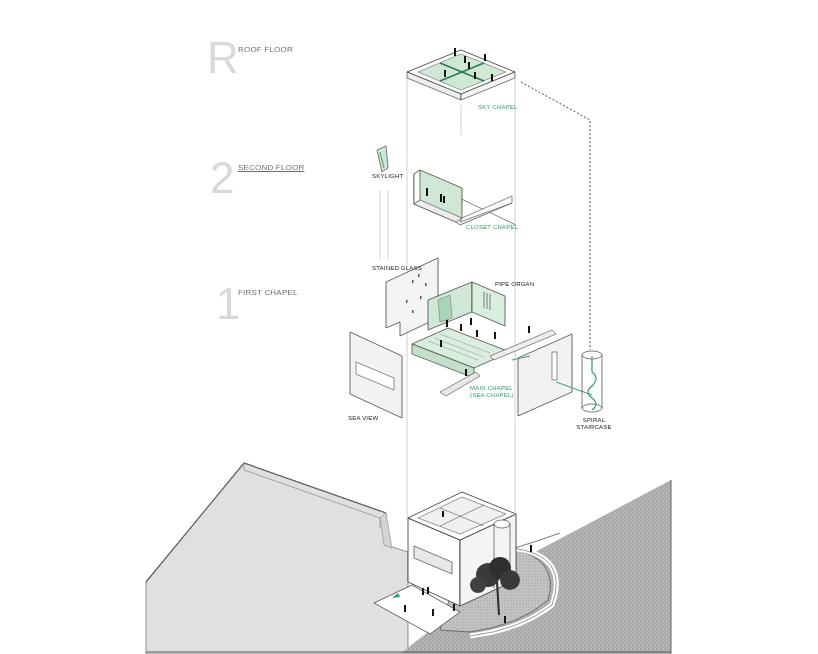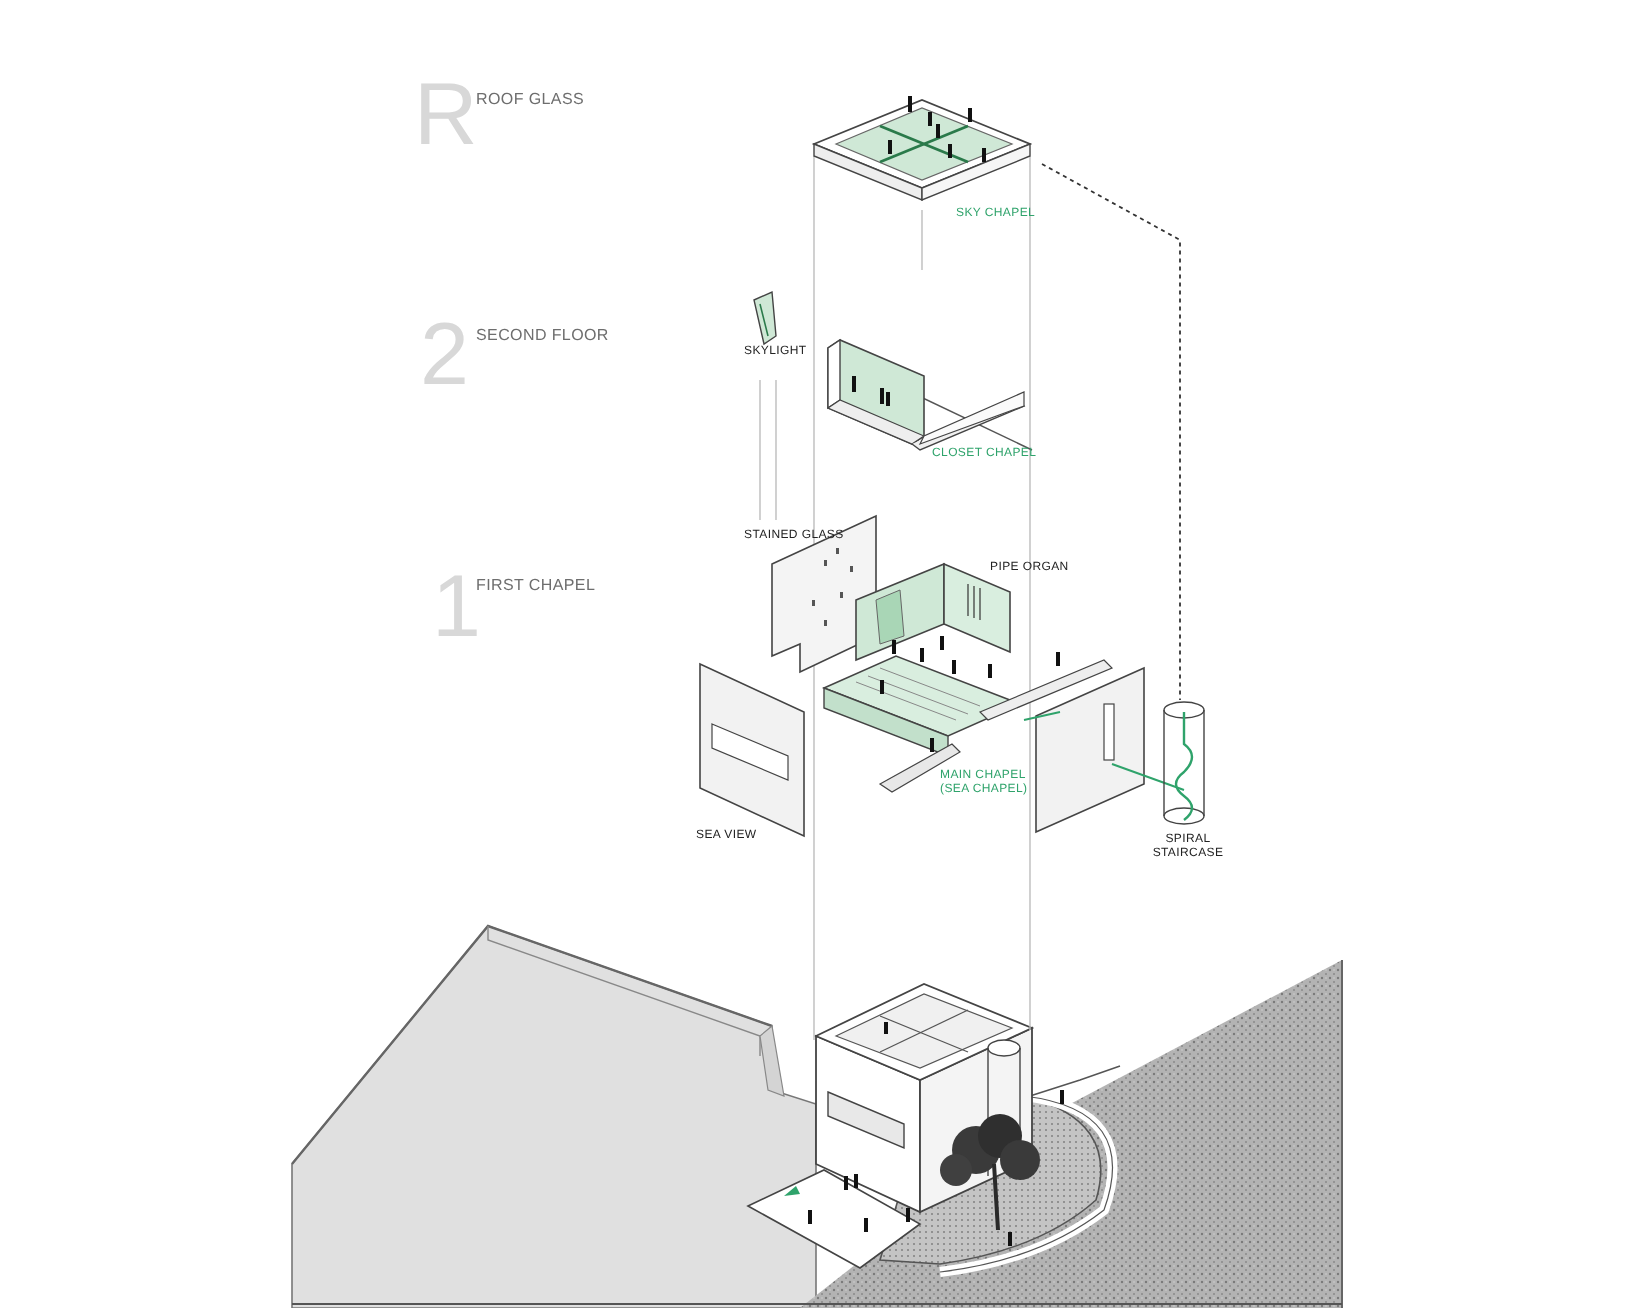--- a/index.html
+++ b/index.html
@@ -183,24 +183,24 @@
       <ellipse cx="592" cy="355" rx="10" ry="4" fill="none" stroke="#444" stroke-width="0.7"></ellipse>
       <line x1="582" y1="355" x2="582" y2="408" stroke="#444" stroke-width="0.7"></line>
       <line x1="602" y1="355" x2="602" y2="408" stroke="#444" stroke-width="0.7"></line>
       <ellipse cx="592" cy="408" rx="10" ry="4" fill="none" stroke="#444" stroke-width="0.7"></ellipse>
       <path d="M 592,356 L 592,372 Q 600,378 592,386 Q 584,392 592,398 Q 600,404 592,410" fill="none" stroke="#2fa36b" stroke-width="1.2"></path>
     </g>
   </g>
 </svg>
 
 <div class="floor-num" style="left:207px; top:36px;">R</div>
-<div class="floor-lbl" style="left:238px; top:45px;">ROOF GLASS</div>
+<div class="floor-lbl" style="left:238px; top:45px;">ROOF FLOOR</div>
 
 <div class="floor-num" style="left:210px; top:156px;">2</div>
-<div class="floor-lbl" style="left:238px; top:163px;">SECOND FLOOR</div>
+<div class="floor-lbl" style="left:238px; top:163px;text-decoration:underline;">SECOND FLOOR</div>
 
 <div class="floor-num" style="left:216px; top:282px;">1</div>
 <div class="floor-lbl" style="left:238px; top:288px;">FIRST CHAPEL</div>
 
 <div class="lbl green" style="left:478px; top:104px;">SKY CHAPEL</div>
 <div class="lbl dark" style="left:372px; top:173px;">SKYLIGHT</div>
 <div class="lbl green" style="left:466px; top:224px;">CLOSET CHAPEL</div>
 <div class="lbl dark" style="left:372px; top:265px;">STAINED GLASS</div>
 <div class="lbl dark" style="left:495px; top:281px;">PIPE ORGAN</div>
 <div class="lbl green" style="left:470px; top:385px;">

